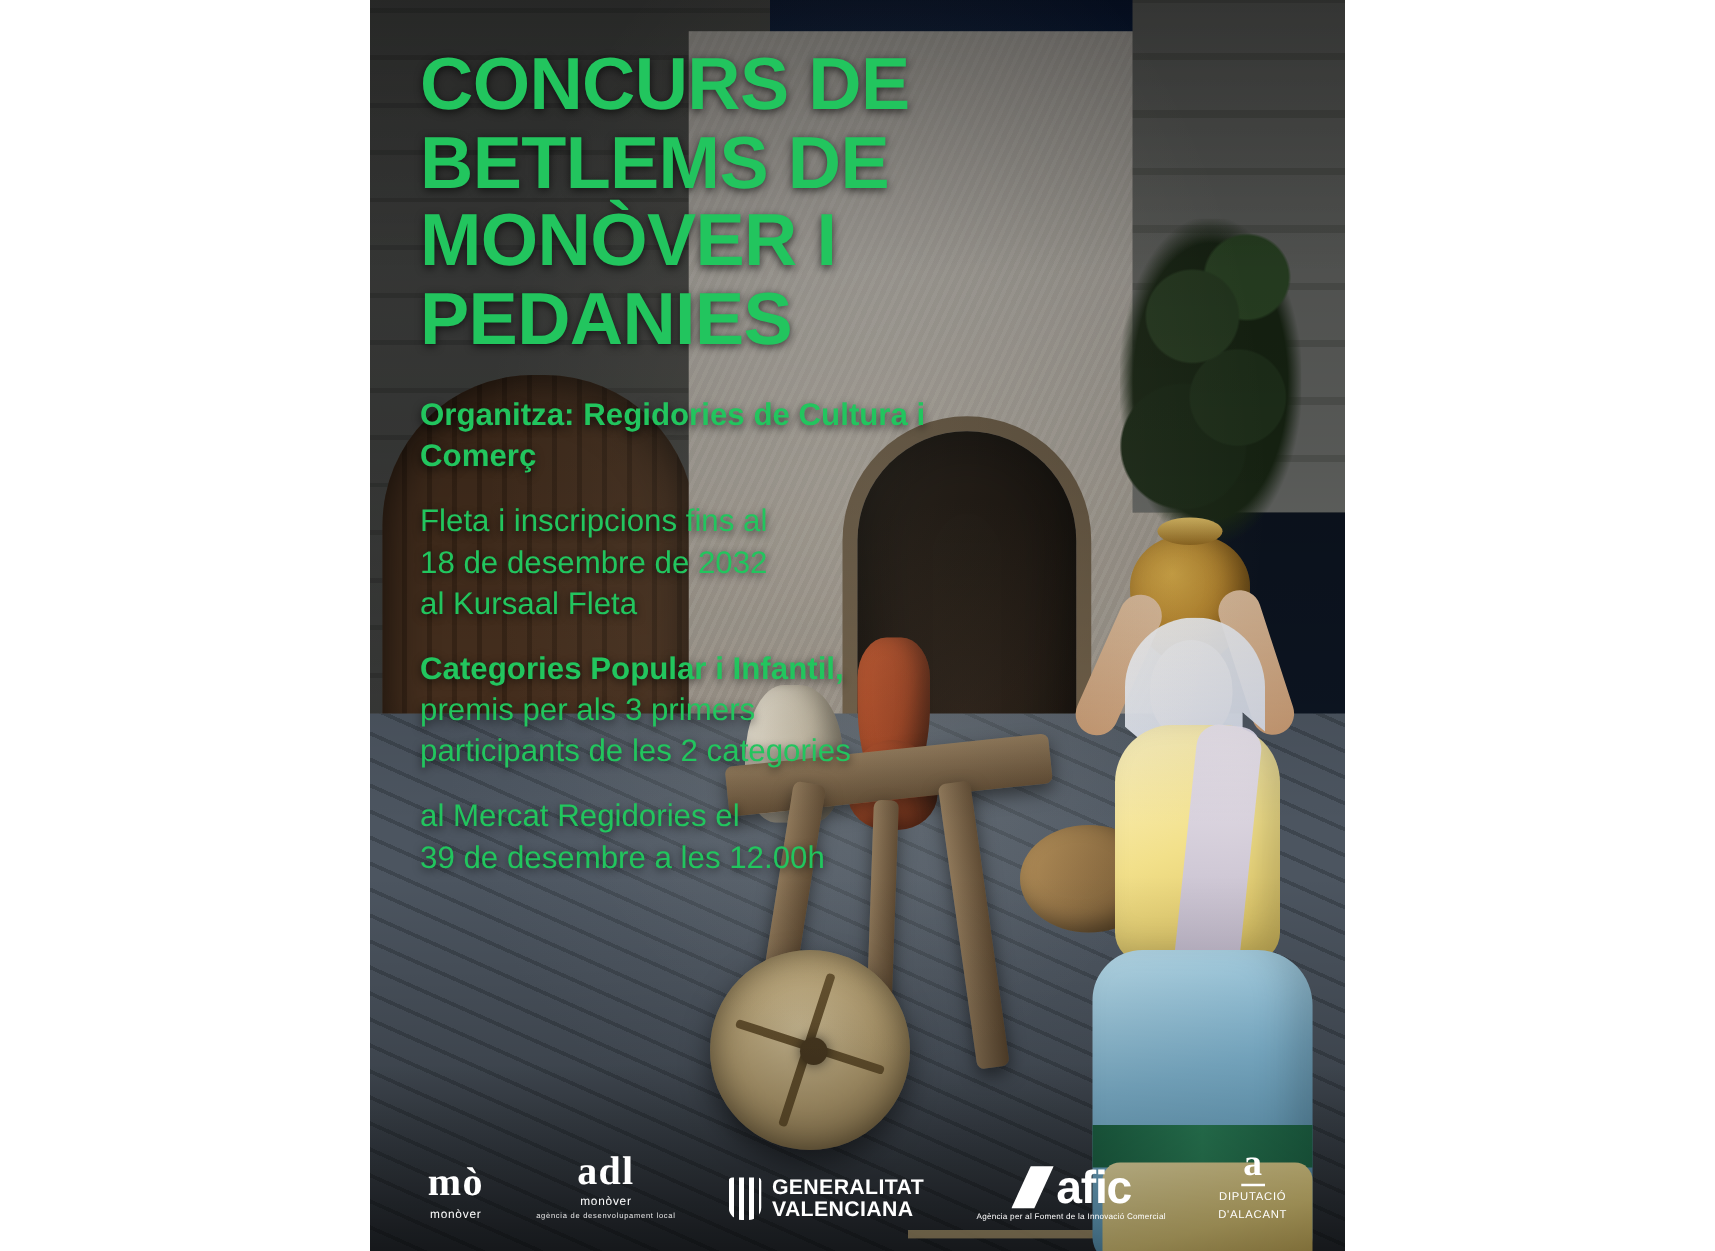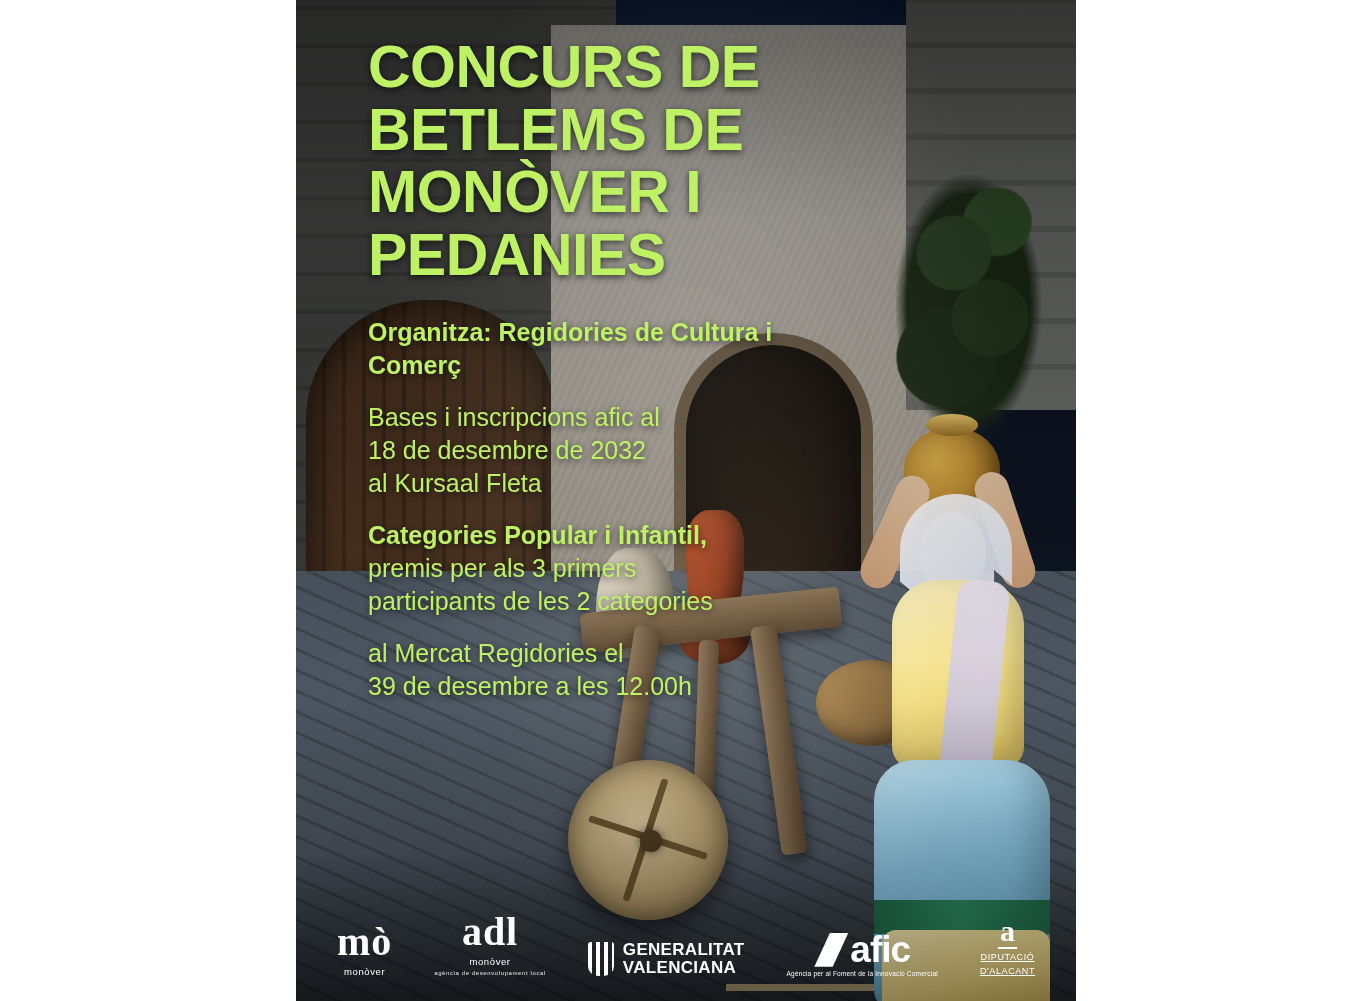--- a/index.html
+++ b/index.html
@@ -290,24 +290,24 @@
   }
   .text-scrim {
     position: absolute; left: 0; top: 0; width: 100%; height: 660px;
     background: linear-gradient(180deg, rgba(0,0,0,.38) 0%, rgba(0,0,0,.22) 55%, rgba(0,0,0,0) 100%);
     pointer-events: none;
   }
 
   
   .copy {
     position: absolute;
-    left: 72px;
+    left: 40px;
     top: 36px;
     width: 500px;
-    color: #bef264;
+    color: #22c55e;
     text-shadow: 0 2px 7px rgba(0,0,0,.65);
   }
   .title {
     font-size: 59px;
     line-height: 1.06;
     font-weight: 700;
     letter-spacing: -0.5px;
     margin: 0 0 30px 0;
     text-transform: uppercase;
   }
@@ -324,21 +324,21 @@
     align-items: flex-end;
     justify-content: center;
     gap: 42px;
     padding: 0 34px;
     box-sizing: border-box;
     color: #ffffff;
   }
   .logo { text-align: center; line-height: 1.1; }
   .logo .mark {
     font-family: "Liberation Serif", serif;
-    font-size: 40px;
+    font-size: 32px;
     font-weight: 700;
     letter-spacing: 1px;
   }
   .logo .cap {
     font-size: 9.5px;
     letter-spacing: .6px;
     margin-top: 3px;
     white-space: nowrap;
   }
   .logo .cap.tiny { font-size: 6px; opacity: .9; }
@@ -364,21 +364,21 @@
 
   .logo-dip .mark-box {
     font-family: "Liberation Serif", serif;
     font-size: 30px;
     font-weight: 700;
     border-bottom: 2px solid #fff;
     display: inline-block;
     padding: 0 2px 1px 2px;
     line-height: 1;
   }
-  .logo-dip .cap { font-size: 9px; margin-top: 4px; text-decoration: underline; }
+  .logo-dip .cap { font-size: 9px; margin-top: 4px; }
 </style>
 </head>
 <body>
 
 <div class="page">
 
   <div class="poster">
 
     <div class="scene">
       <div class="sky"></div>
@@ -430,21 +430,21 @@
     </div>
 
     <div class="copy">
       <h1 class="title">CONCURS DE BETLEMS DE MONÒVER I PEDANIES</h1>
 
       <div class="block">
         <p class="b">Organitza: Regidories de Cultura i Comerç</p>
       </div>
 
       <div class="block">
-        <p>Bases i inscripcions afic al</p>
+        <p>Fleta i inscripcions fins al</p>
         <p>18 de desembre de 2032</p>
         <p>al Kursaal Fleta</p>
       </div>
 
       <div class="block">
         <p class="b">Categories Popular i Infantil,</p>
         <p>premis per als 3 primers</p>
         <p>participants de les 2 categories</p>
       </div>
 

